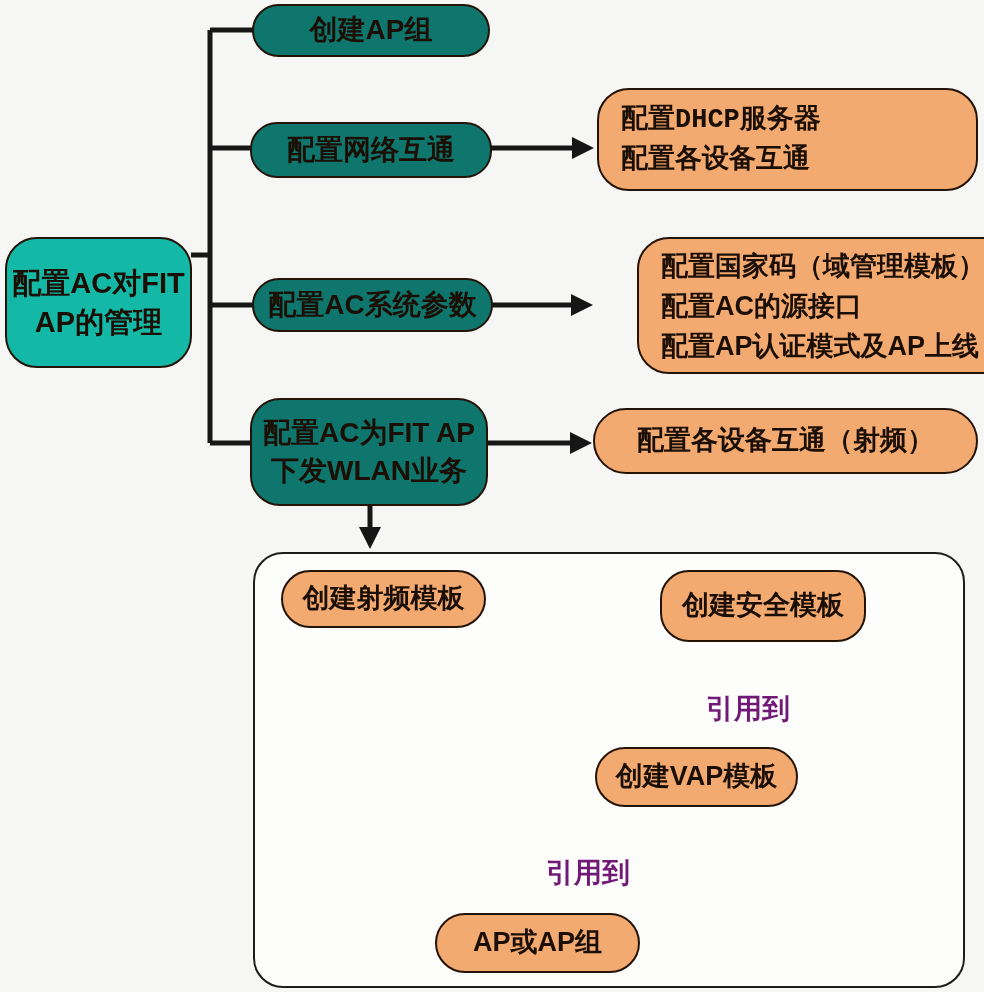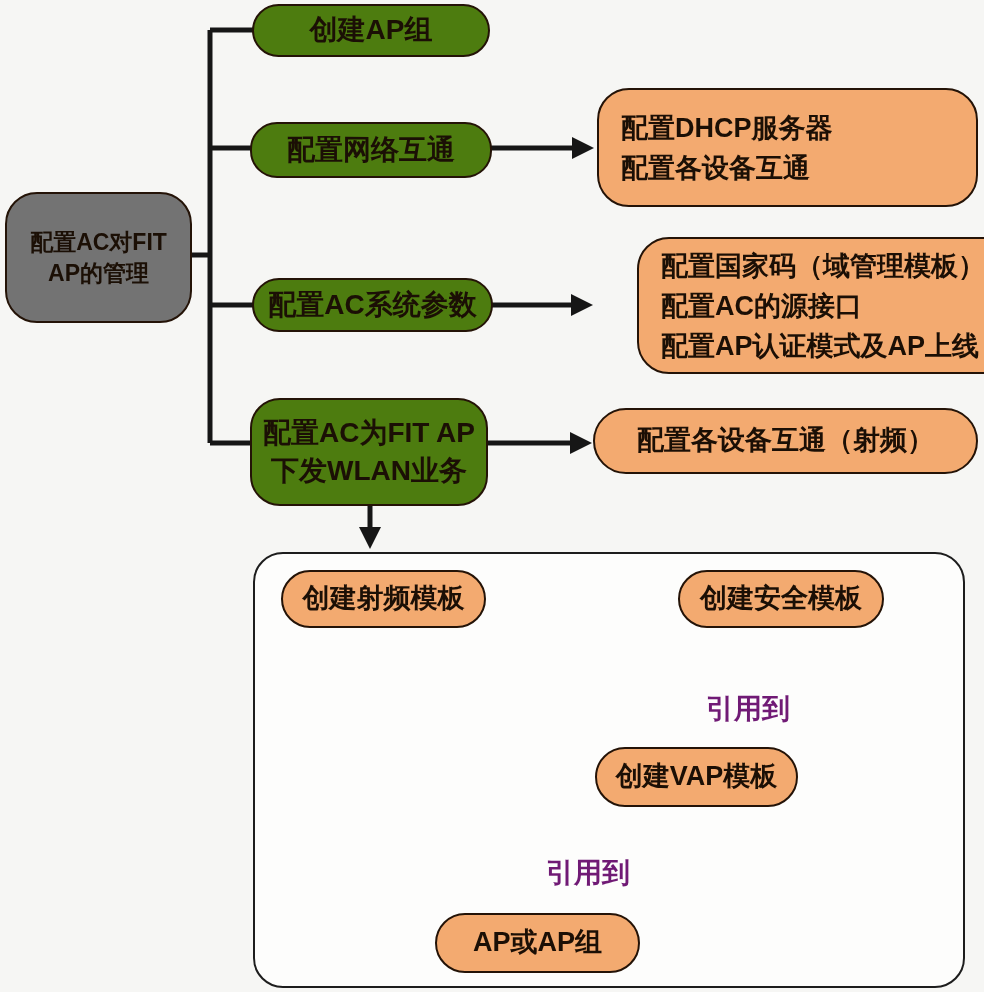--- a/index.html
+++ b/index.html
@@ -9,45 +9,45 @@
     font-family:"Liberation Sans","DejaVu Sans",sans-serif;
     font-weight:bold;color:#1b0f05;
   }
   .lines{position:absolute;left:0;top:0;pointer-events:none;}
   .node{
     position:absolute;display:flex;flex-direction:column;
     align-items:center;justify-content:center;
     border:2.5px solid #241307;box-sizing:border-box;
     text-align:center;line-height:1.32;
   }
-  .root{background:#737373;border-radius:32px;font-size:23px;}
-  .branch{background:#4d7c0f;border-radius:27px;font-size:28px;}
+  .root{background:#14b8a6;border-radius:32px;font-size:29px;margin-top:45px;}
+  .branch{background:#0f766e;border-radius:27px;font-size:28px;}
   .light{background:#f3aa70;border-radius:32px;font-size:27px;}
   .light.left{align-items:flex-start;text-align:left;padding-left:22px;line-height:40px;}
   .tmpl{background:#f3aa70;border-radius:29px;font-size:27px;}
   .container-box{
     position:absolute;left:253px;top:552px;width:712px;height:436px;
     background:#fdfdfc;border:2.5px solid #1d1d1d;border-radius:30px;
     box-sizing:border-box;
   }
   .ref-label{
     position:absolute;font-size:28px;color:#701a75;white-space:nowrap;
   }
   
   .n-root{left:5px;top:192px;width:187px;height:131px;}
   .n-b1{left:252px;top:4px;width:238px;height:53px;}
   .n-b2{left:250px;top:122px;width:242px;height:56px;}
   .n-b3{left:252px;top:278px;width:241px;height:54px;}
   .n-b4{left:250px;top:398px;width:238px;height:108px;border-radius:30px;line-height:38px;}
-  .n-r1{left:597px;top:88px;width:381px;height:119px;}
+  .n-r1{left:597px;top:88px;width:381px;height:103px;font-family:Liberation Mono, monospace;}
   .n-r2{left:596px;top:237px;width:387px;height:137px;margin-left:41px;}
   .n-r3{left:593px;top:408px;width:385px;height:66px;border-radius:33px;}
   .n-t1{left:281px;top:570px;width:205px;height:58px;}
   .n-t2{left:488px;top:570px;width:199px;height:58px;}
-  .n-t3{left:678px;top:570px;width:206px;height:58px;}
+  .n-t3{left:660px;top:570px;width:206px;height:72px;}
   .n-vap{left:595px;top:747px;width:203px;height:60px;border-radius:30px;}
   .n-ap{left:435px;top:913px;width:205px;height:60px;border-radius:30px;}
   .ref1{left:706px;top:690px;}
   .ref2{left:546px;top:854px;}
 </style>
 </head>
 <body>
 
 <div class="canvas">
 

